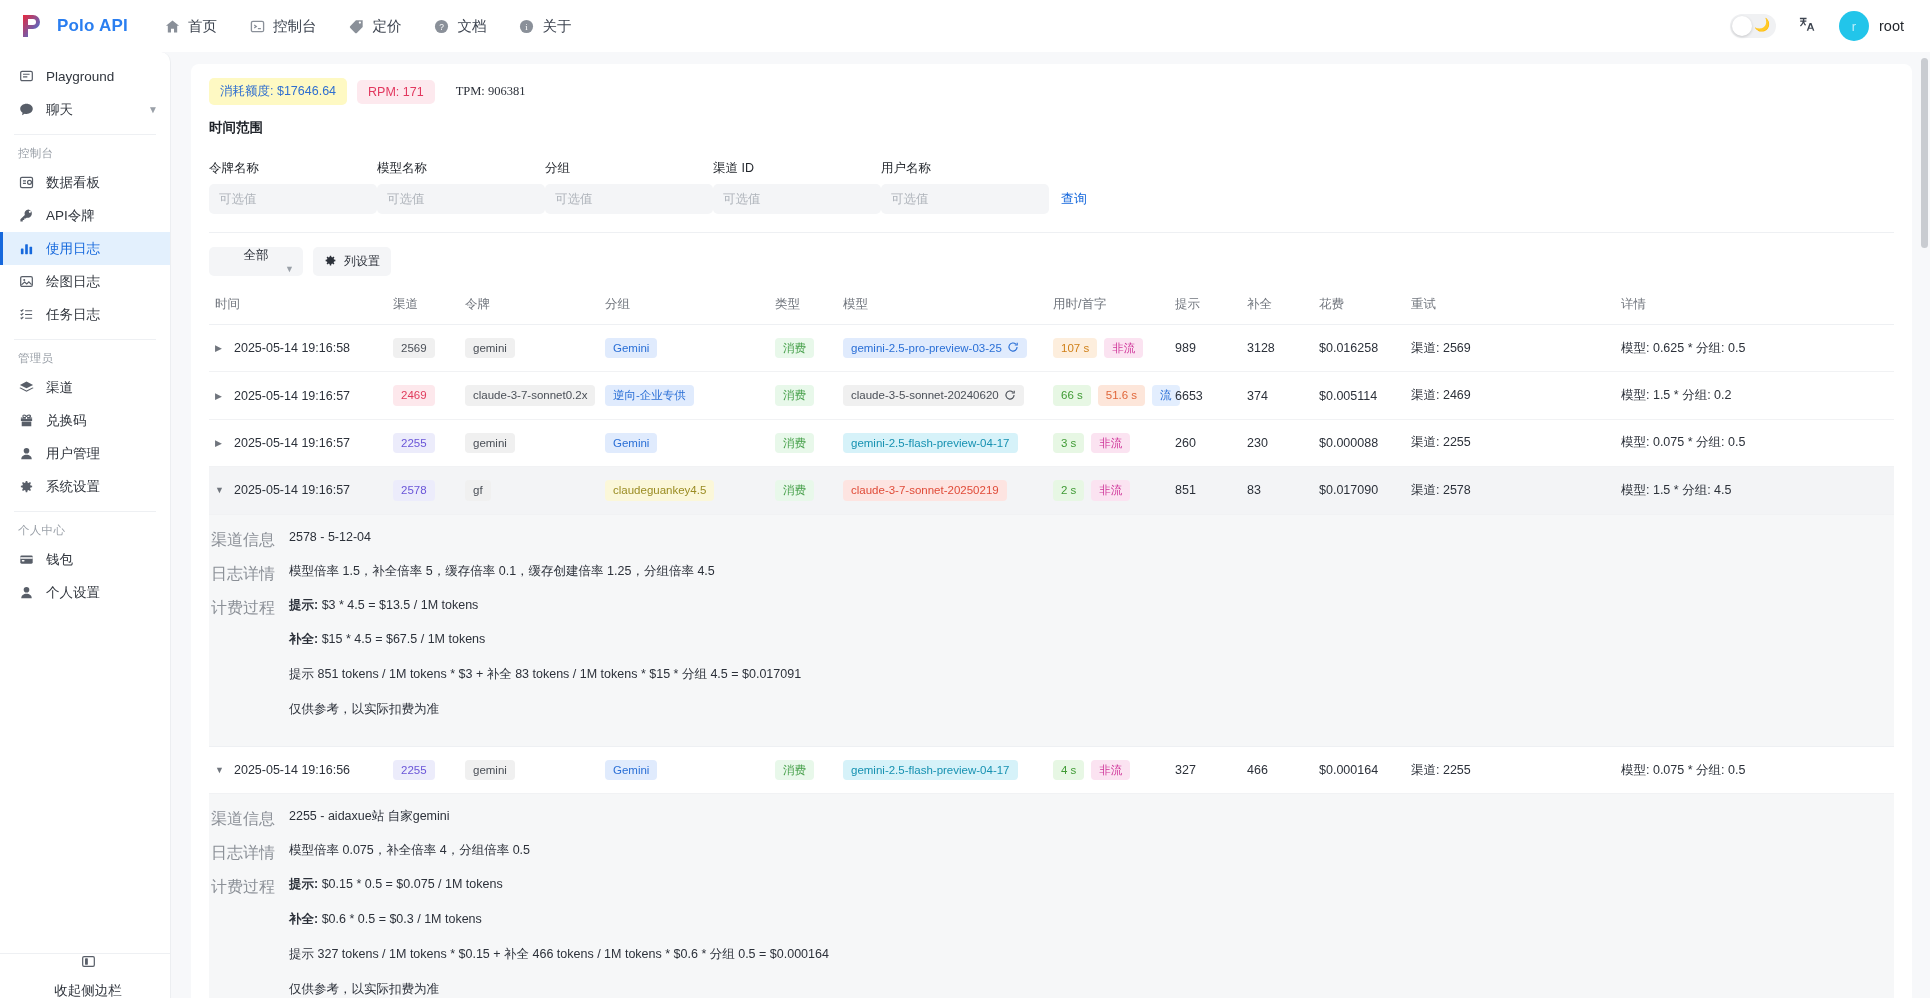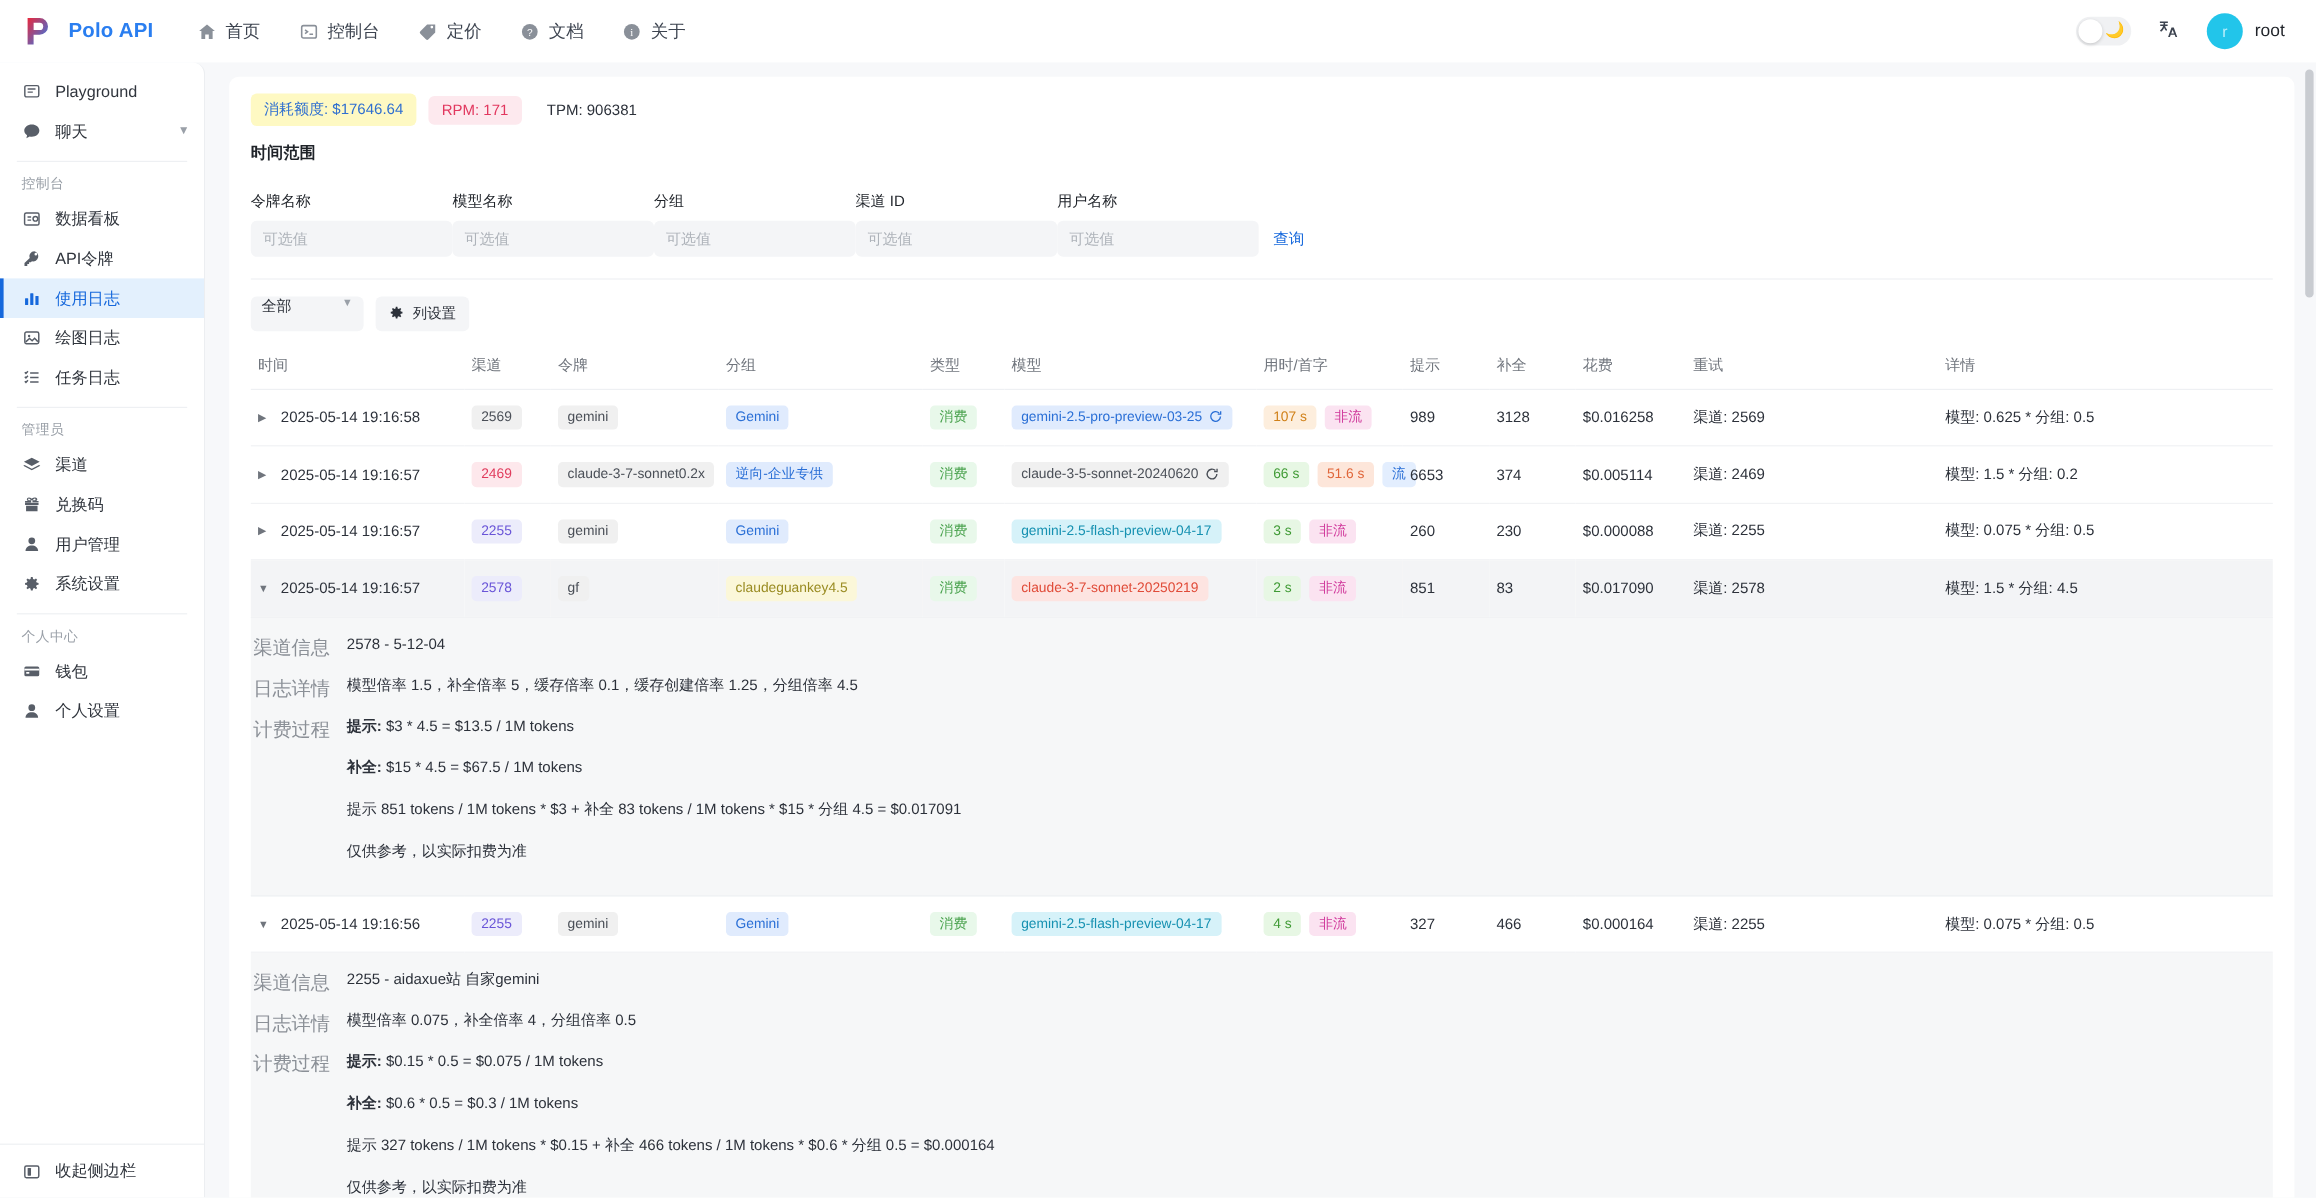--- a/index.html
+++ b/index.html
@@ -78,21 +78,21 @@
   }
   .side-item .chev { margin-left: auto; font-size: 10px; color: #9aa0a8; }
   .side-divider { height: 1px; background: #eef0f3; margin: 8px 14px 4px 14px; }
   .side-group {
     font-size: 11.5px; color: #9aa0a8; padding: 7px 0 5px 18px; letter-spacing: .3px;
   }
   .side-footer {
     border-top: 1px solid #eef0f3;
     padding: 0;
   }
-  .side-footer .side-item { height: 44px; }
+  .side-footer .side-item { height: 44px; flex-direction: column; }
 
   
   .main {
     position: absolute; top: 52px; left: 171px; right: 0; bottom: 0;
     overflow: hidden;
     padding: 12px 18px 0 20px;
   }
   .panel {
     background: #ffffff;
     border-radius: 8px;
@@ -101,21 +101,21 @@
     position: relative;
   }
 
   
   .stat-row { display: flex; gap: 10px; align-items: center; padding: 2px 0 14px 0; }
   .stat {
     font-size: 12.5px; padding: 5px 11px; border-radius: 5px; white-space: nowrap;
   }
   .stat.blue { background: #fef9c3; color: #2f6fd0; }
   .stat.pink { background: #fde9ee; color: #e2385f; }
-  .stat.plain { background: #ffffff; color: #2c313a; }
+  .stat.plain { background: #ffffff; color: #2c313a; font-family: Liberation Serif, serif; }
 
   .sect-label { font-size: 13.5px; font-weight: 700; color: #1f2329; margin-bottom: 7px; }
 
   .daterange {
     width: 372px; height: 32px; background: #f4f5f7; border-radius: 5px;
     display: flex; align-items: center; padding: 0 10px; gap: 8px;
     font-size: 12.5px; color: #2c313a; cursor: pointer;
   }
   .daterange .sep { color: #9aa0a8; }
   .daterange .cal { margin-left: auto; color: #9aa0a8; font-size: 13px; display: flex; }
@@ -131,22 +131,23 @@
   .filter-field input::placeholder { color: #aeb3ba; }
   .query-btn {
     height: 30px; padding: 0 12px; border: none; background: #ffffff; color: #1668dc;
     font-size: 13px; border-radius: 5px; cursor: pointer; font-family: inherit;
   }
 
   .toolbar-divider { height: 1px; background: #eef0f3; margin: 18px 0 0 0; }
   .tbl-toolbar { display: flex; align-items: center; gap: 10px; padding: 14px 0 10px 0; }
   .sel {
     width: 94px; height: 29px; background: #f4f5f7; border-radius: 5px;
-    display: flex; padding: 0 9px; font-size: 12.5px; color: #2c313a;
+    display: flex; align-items: center; padding: 0 9px; font-size: 12.5px; color: #2c313a;
     cursor: pointer;
+    flex-direction: column;
   }
   .sel .chev { margin-left: auto; font-size: 9px; color: #9aa0a8; }
   .colset {
     height: 29px; padding: 0 11px; background: #f4f5f7; border-radius: 5px;
     display: flex; align-items: center; gap: 7px; font-size: 12px; color: #2c313a;
     cursor: pointer; border: none; font-family: inherit;
   }
 
   
   table.log { width: 100%; border-collapse: collapse; table-layout: fixed; }

